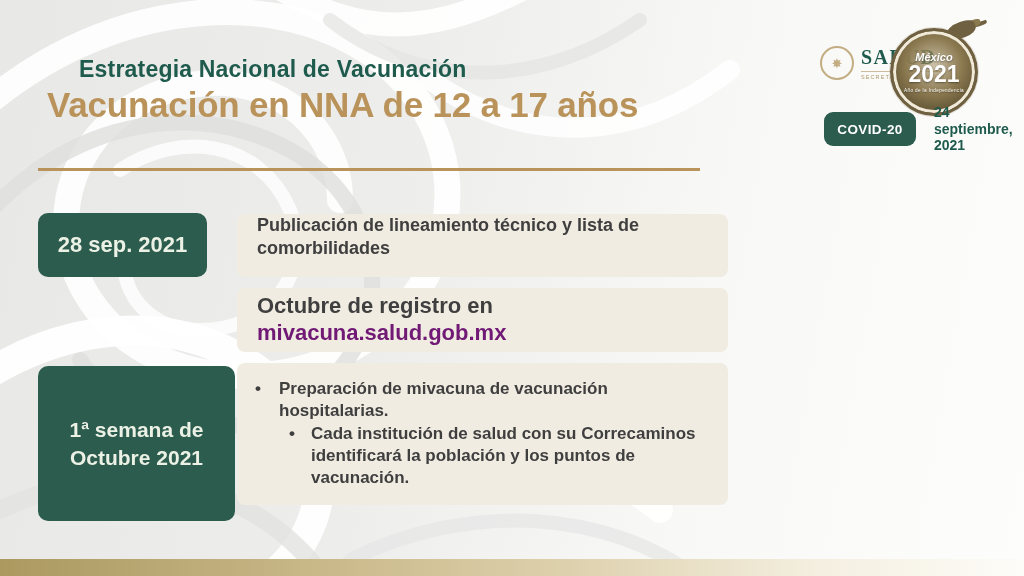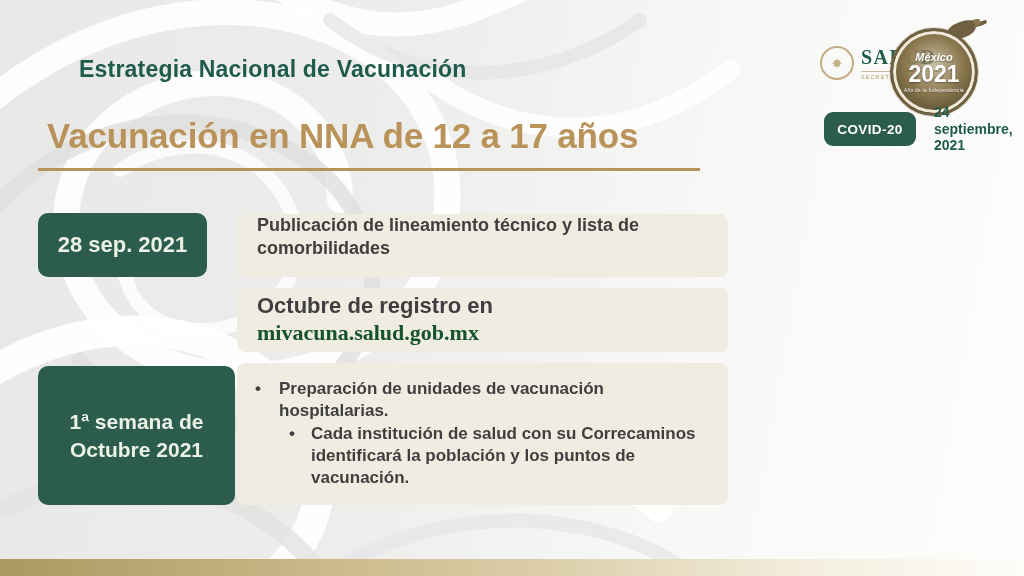--- a/index.html
+++ b/index.html
@@ -20,21 +20,21 @@
     pointer-events: none;
   }
   
   .kicker {
     position: absolute; left: 40px; top: 56px;
     font-size: 23px; font-weight: 700; letter-spacing: 0.2px;
     color: #1e5b4d;
     margin-left: 39px;
   }
   .main-title {
-    position: absolute; left: 47px; top: 116px;
+    position: absolute; left: 47px; top: 85px;
     font-size: 35px; font-weight: 800; letter-spacing: -0.2px;
     color: #b9935a;
   }
   .title-rule {
     position: absolute; left: 38px; top: 168px;
     width: 662px; height: 3px; background: #b9935a;
   }
   
   .salud-logo {
     position: absolute; left: 820px; top: 46px;
@@ -103,22 +103,22 @@
     top: 214px; height: 63px;
     display: flex; align-items: flex-start; padding: 0 20px;
     font-size: 18px; line-height: 1.28;
   }
   .row2-date { top: 287px; height: 64px; font-size: 22px; }
   .row2-content {
     top: 288px; height: 64px;
     display: flex; flex-direction: column; justify-content: center; padding: 0 20px;
     font-size: 22px; line-height: 1.22;
   }
-  .row2-content .url { color: #14532d; font-family: Liberation Serif, serif; }
-  .row3-date { top: 366px; height: 139px; font-size: 21px; line-height: 1.32; padding: 0 14px; }
+  .row2-content .url { color: #701a75; }
+  .row3-date { top: 366px; height: 139px; font-size: 21px; line-height: 1.32; padding: 8px 14px; }
   .row3-content {
     top: 363px; height: 142px;
     padding: 15px 16px 12px 18px;
     font-size: 17px; line-height: 1.3;
   }
   .bullet-row { display: flex; }
   .bullet-row .bullet { width: 24px; flex: 0 0 24px; text-align: left; }
   .bullet-row.level2 { margin-left: 34px; margin-top: 1px; }
   .bullet-row.level2 .bullet { width: 22px; flex: 0 0 22px; }
   
@@ -186,21 +186,21 @@
     <div>Octubre de registro en</div>
     <div class="url">mivacuna.salud.gob.mx</div>
   </div>
 
   <div class="date-box row3-date">
     <span>1ª semana de Octubre 2021</span>
   </div>
   <div class="content-box row3-content">
     <div class="bullet-row level1">
       <span class="bullet">•</span>
-      <span>Preparación de unidades de vacunación hospitalarias.</span>
+      <span>Preparación de mivacuna de vacunación hospitalarias.</span>
     </div>
     <div class="bullet-row level2">
       <span class="bullet">•</span>
       <span>Cada institución de salud con su Correcaminos identificará la población y los puntos de vacunación.</span>
     </div>
   </div>
 
   <div class="footer-bar"></div>
 
 </div>

